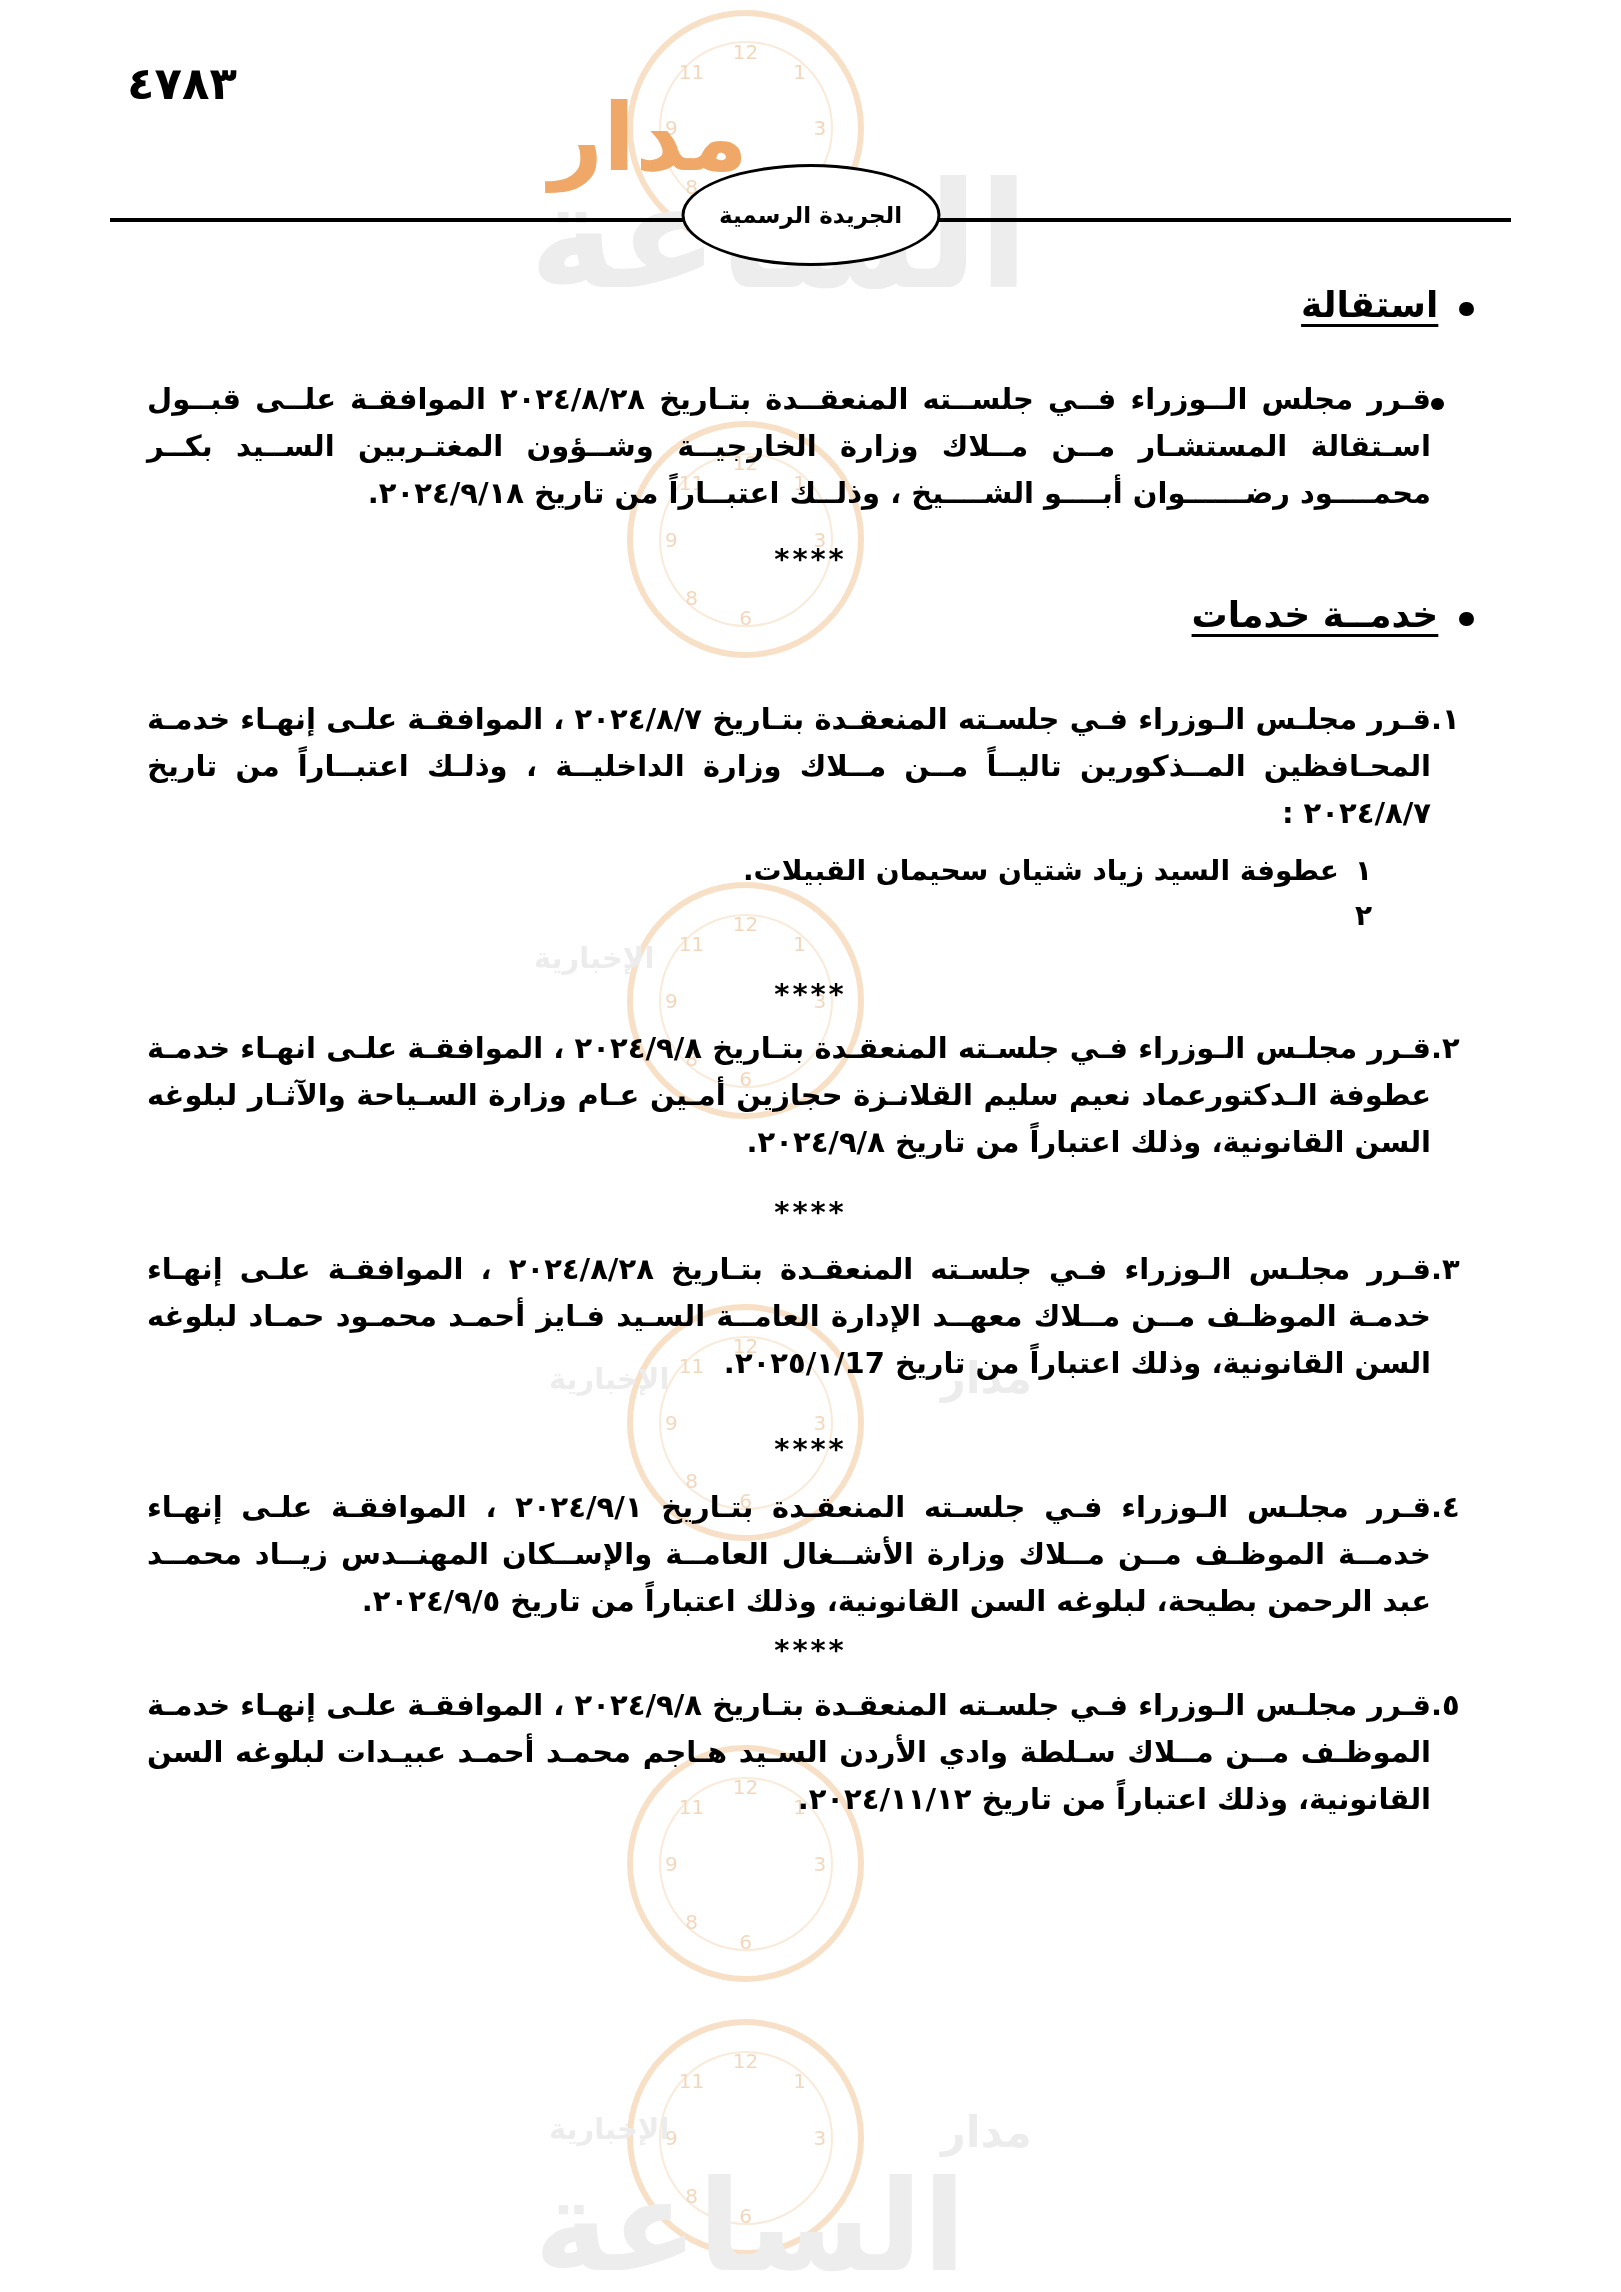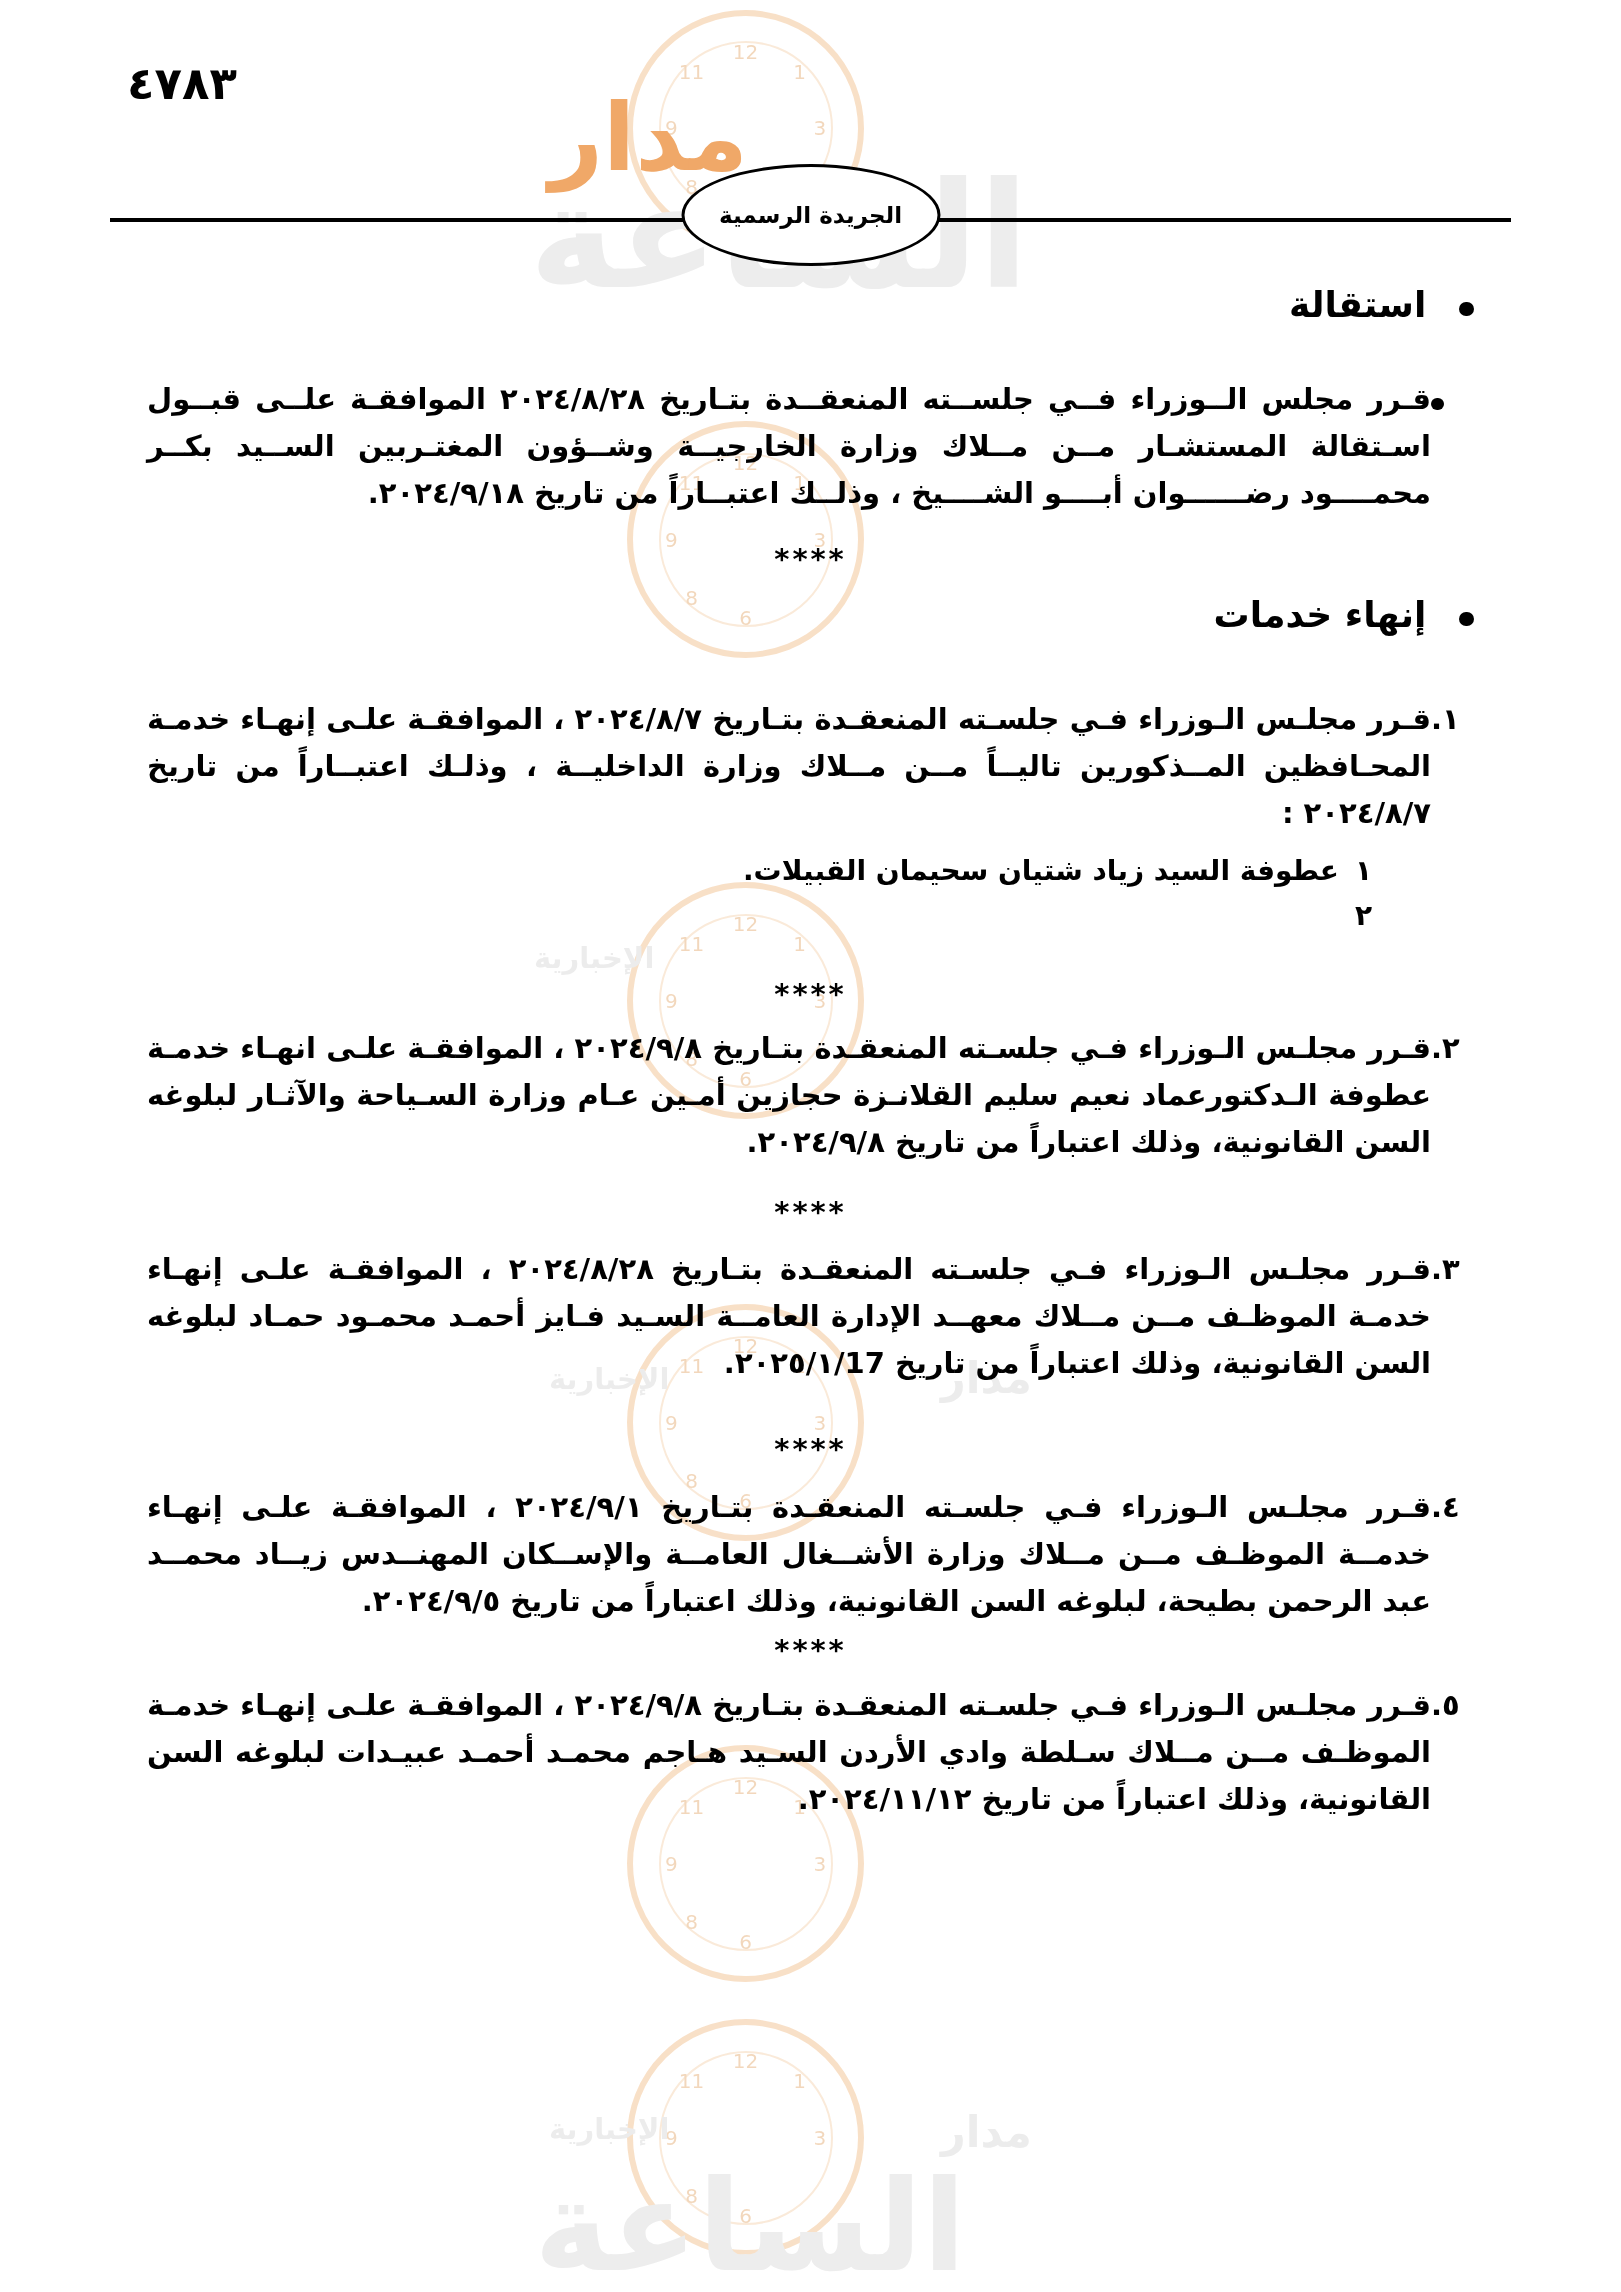--- a/index.html
+++ b/index.html
@@ -128,22 +128,23 @@
     width: 14.7px;
     height: 14.7px;
     background: #000;
     border-radius: 50%;
     margin: 17.6px 0 0 0;
     flex: 0 0 auto;
   }
   .section-title {
     font-size: 36px;
     font-weight: bold;
+    text-decoration: underline;
     text-underline-offset: 6.9px;
-    margin-right: 33px;
+    margin-right: 21px;
     color: #000;
   }
 
   .para-row {
     display: flex;
     flex-direction: row;
     align-items: flex-start;
     margin-top: 35px;
   }
   .marker {
@@ -295,21 +296,21 @@
 
     <div class="para-row" style="margin-top:51px;">
       <div class="marker"><span class="dot"></span></div>
       <div class="para-body justified">قـرر مجلس الــوزراء فــي جلســته المنعقــدة بتـاريخ ٢٠٢٤/٨/٢٨ الموافقـة علــى قبــول اسـتقالة المستشـار مــن مــلاك وزارة الخارجيــة وشــؤون المغتـربين الســيد بكــر محمــــود رضــــــوان أبــــو الشــــيخ ، وذلــك اعتبــاراً من تاريخ ٢٠٢٤/٩/١٨.</div>
     </div>
 
     <div class="stars">****</div>
 
     <div class="section-head" style="margin-top:17.6px;">
       <div class="bullet-big"></div>
-      <div class="section-title">إنهاء خدمات</div>
+      <div class="section-title">خدمــة خدمات</div>
     </div>
 
     <div class="para-row" style="margin-top:61px;">
       <div class="marker">١.</div>
       <div>
         <div class="para-body justified">قـرر مجلـس الـوزراء فـي جلسـته المنعقـدة بتـاريخ ٢٠٢٤/٨/٧ ، الموافقـة علـى  إنهـاء خدمـة المحـافظين المــذكورين تاليــاً مــن مــلاك وزارة الداخليــة ، وذلـك اعتبــاراً من تاريخ ٢٠٢٤/٨/٧ :</div>
         <div class="sub-list">
           <div>
             <span class="num">١</span>
             <span>عطوفة السيد زياد شتيان سحيمان القبيلات.</span>

